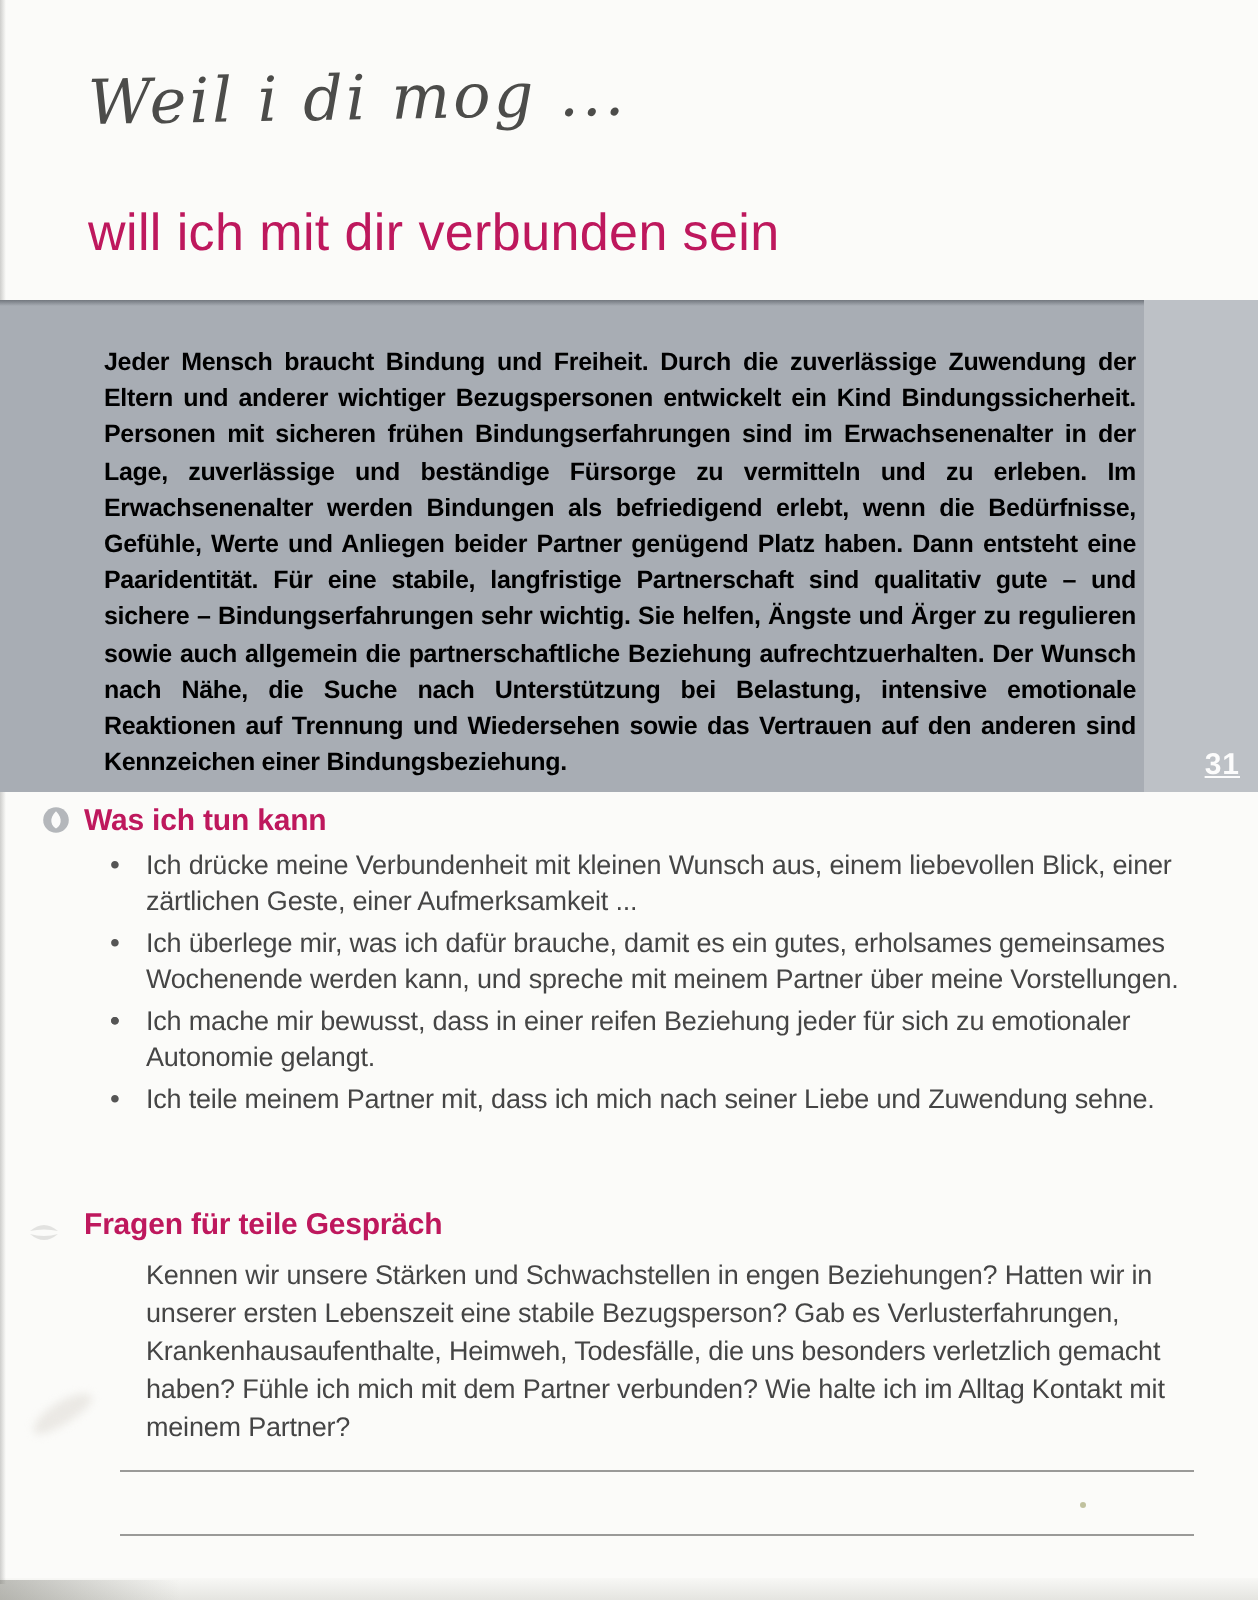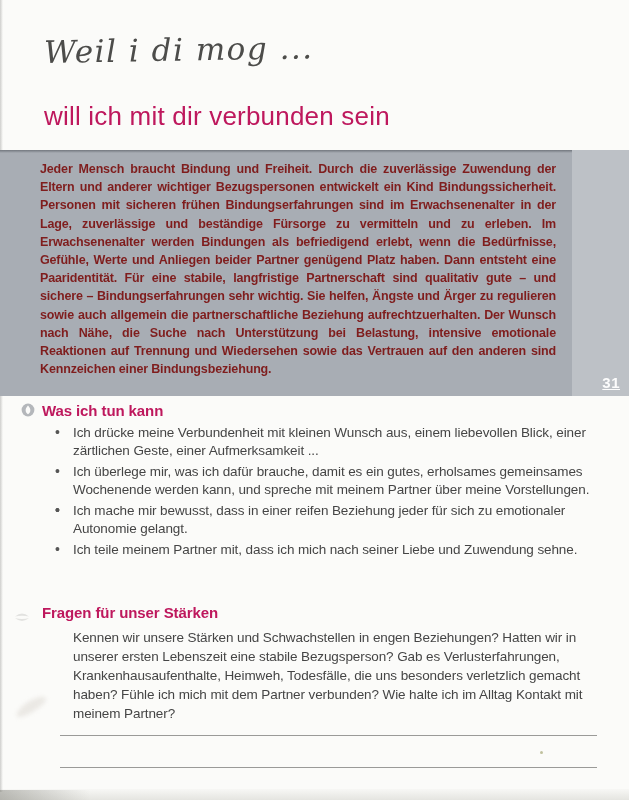--- a/index.html
+++ b/index.html
@@ -45,22 +45,22 @@
   }
   .intro-box::before{
     content:"";position:absolute;left:0;top:0;width:100%;height:3px;
     background:linear-gradient(to bottom, rgba(70,75,82,.55), rgba(70,75,82,0));
   }
   .intro-side{
     position:absolute;right:0;top:0;width:57px;height:100%;
     background:#bdc1c6;
   }
   .intro-text{
-    position:absolute;left:40px;top:10px;width:516px;margin:0;
-    color:#7f1d1d;font-size:12.5px;font-weight:700;
+    position:absolute;left:40px;top:10px;width:516px;margin:12px;
+    color:#000000;font-size:12.5px;font-weight:700;
     line-height:18.2px;letter-spacing:-.15px;
     text-align:justify;
   }
   .page-number{
     position:absolute;right:9px;bottom:5px;
     color:#fcfcfc;font-size:15px;font-weight:700;letter-spacing:.5px;text-decoration:underline;
   }
 
   
   .heading{
@@ -162,21 +162,21 @@
         <span>Ich teile meinem Partner mit, dass ich mich nach seiner Liebe und Zuwendung sehne.</span>
       </li>
     </ul>
 
   <span class="conversation-icon">
     <svg width="18" height="11" viewBox="0 0 18 11">
       <path d="M2 4.5 Q9 -1.5 16 4.5 Q9 3 2 4.5 Z" fill="#cfcfcd"></path>
       <path d="M2 6 Q9 12 16 6 Q9 8 2 6 Z" fill="#cfcfcd"></path>
     </svg>
   </span>
-  <h3 class="heading heading-questions">Fragen für unser Stärken</h3>
+  <h3 class="heading heading-questions">Fragen für teile Gespräch</h3>
 
   <p class="questions-text">Kennen wir unsere Stärken und Schwachstellen in engen Beziehungen? Hatten wir in unserer ersten Lebenszeit eine stabile Bezugsperson? Gab es Verlusterfahrungen, Krankenhausaufenthalte, Heimweh, Todesfälle, die uns besonders verletzlich gemacht haben? Fühle ich mich mit dem Partner verbunden? Wie halte ich im Alltag Kontakt mit meinem Partner?</p>
 
   <div class="feather-watermark"></div>
 
   <div class="write-line l1"></div>
   <div class="write-line l2"></div>
   <div class="speck"></div>
 
   <div class="scan-edge-bottom"></div>

